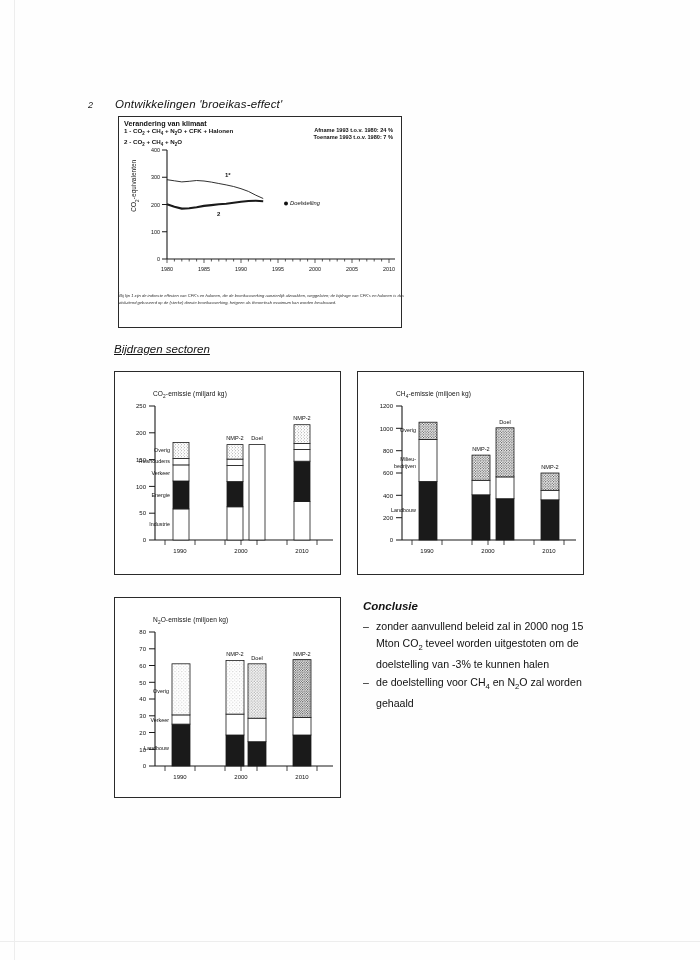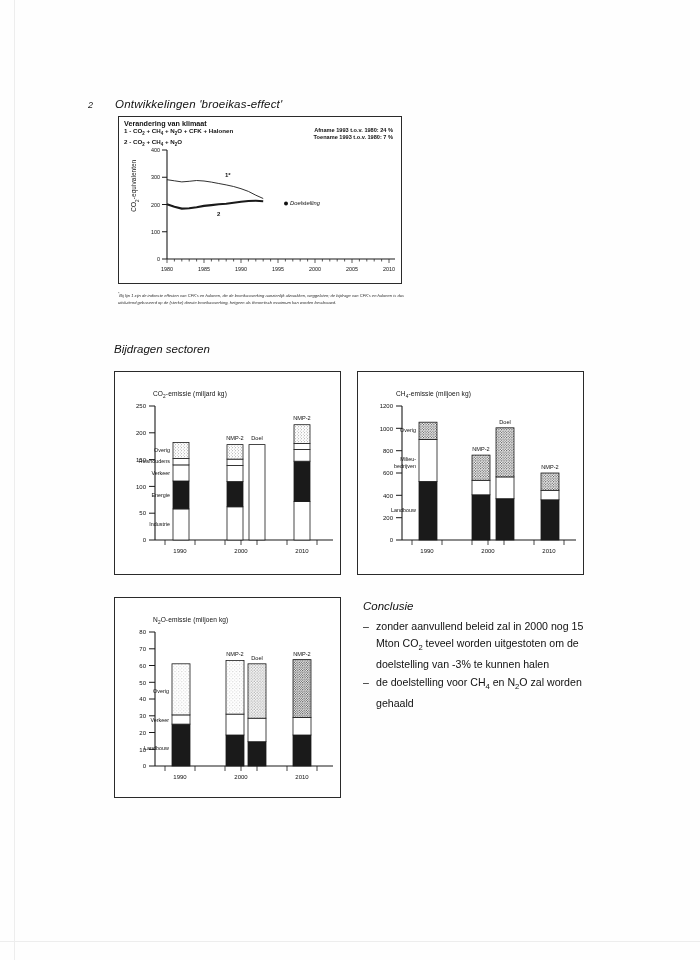--- a/index.html
+++ b/index.html
@@ -57,21 +57,21 @@
     color: #111;
     text-align: right;
   }
 
   
   .climate-box {
     position: absolute;
     left: 118px;
     top: 116px;
     width: 284px;
-    height: 168px;
+    height: 212px;
     border: 1px solid #2a2a2a;
     background: #fff;
     box-sizing: border-box;
   }
   .climate-head {
     position: absolute;
     left: 5px;
     top: 3px;
     font-size: 6.2px;
     line-height: 7.4px;
@@ -124,20 +124,21 @@
   .footnote sup { font-size: 3.4px; }
 
   
   .section-head {
     position: absolute;
     left: 114px;
     top: 343px;
     font-style: italic;
     font-size: 11.5px;
     color: #111;
+    text-decoration: underline;
   }
 
   
   .panel {
     position: absolute;
     border: 1px solid #2a2a2a;
     background: #fff;
     box-sizing: border-box;
   }
   .panel-co2  { left: 114px; top: 371px; width: 227px; height: 204px; }
@@ -159,20 +160,21 @@
     position: absolute;
     left: 363px;
     top: 600px;
     width: 225px;
   }
   .conclusie-title {
     font-style: italic;
     font-size: 11.5px;
     margin-bottom: 6px;
     color: #111;
+    font-weight: bold;
   }
   .concl-list { list-style: none; margin: 0; padding: 0; }
   .concl-item {
     display: flex;
     font-size: 10.6px;
     line-height: 16.5px;
     margin-bottom: 1px;
     color: #111;
   }
   .concl-dash {

